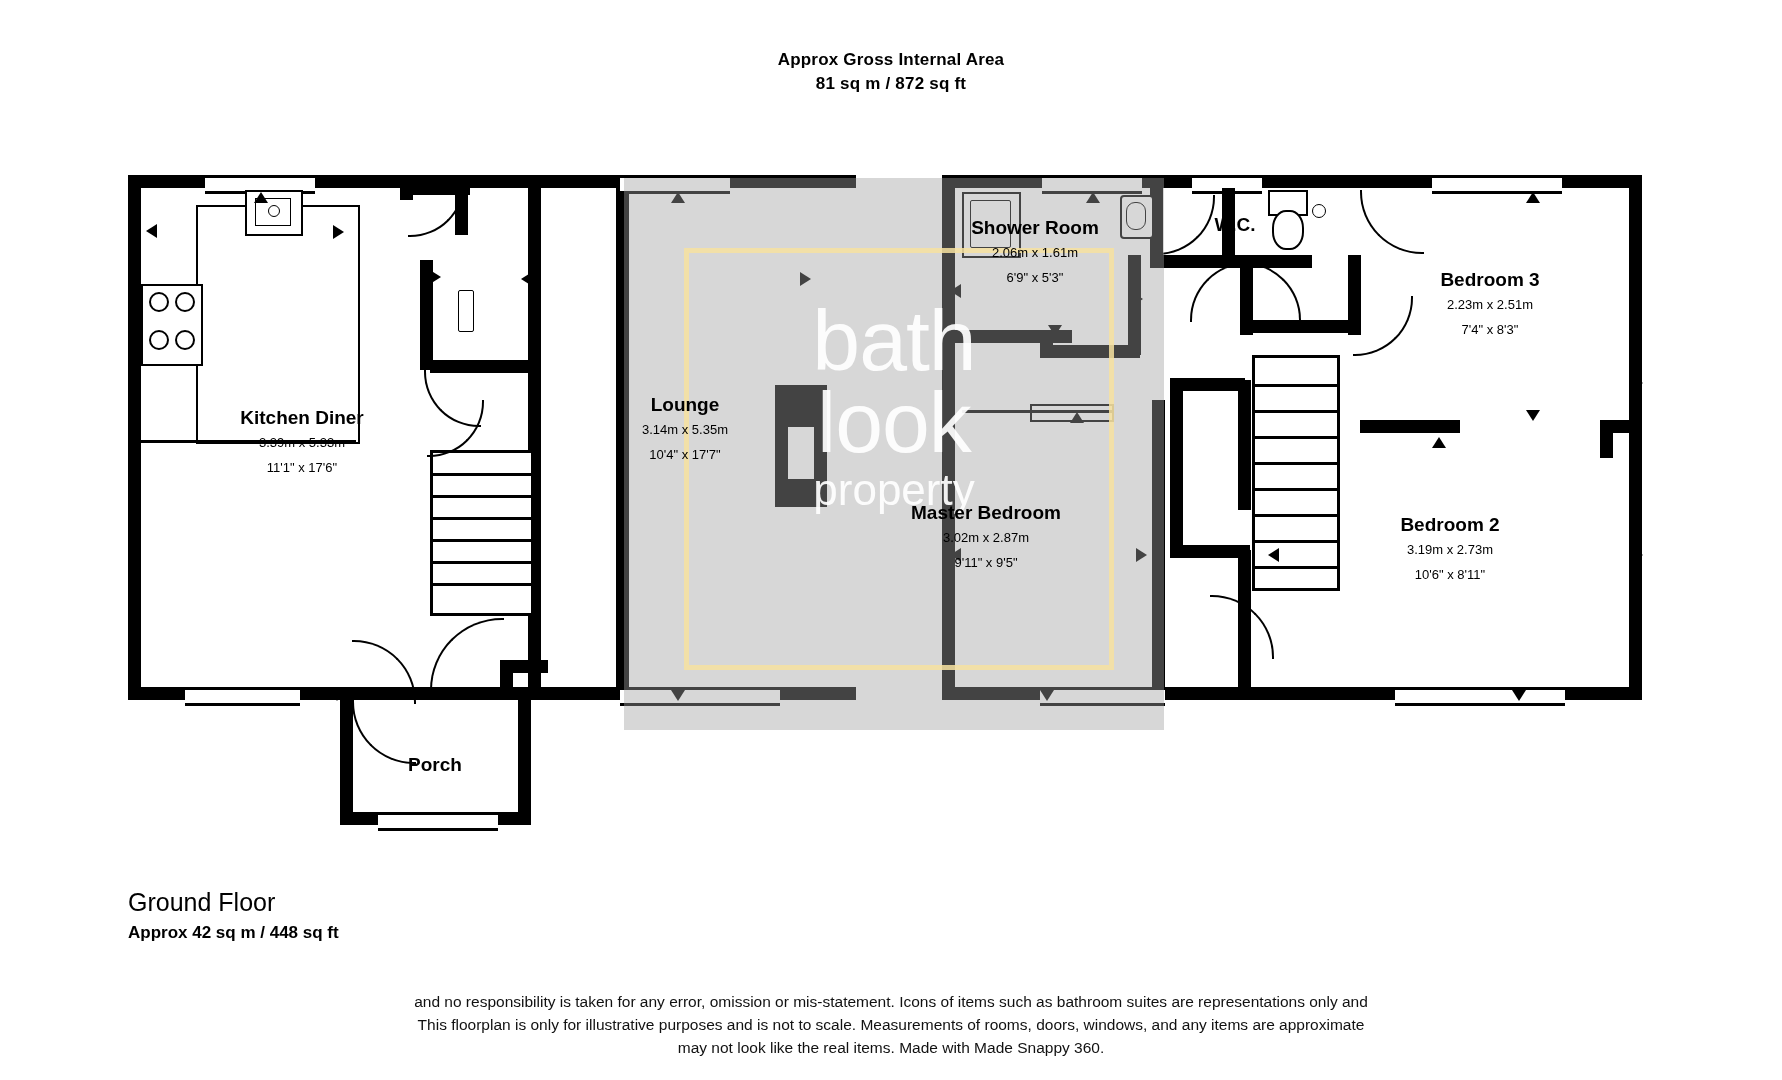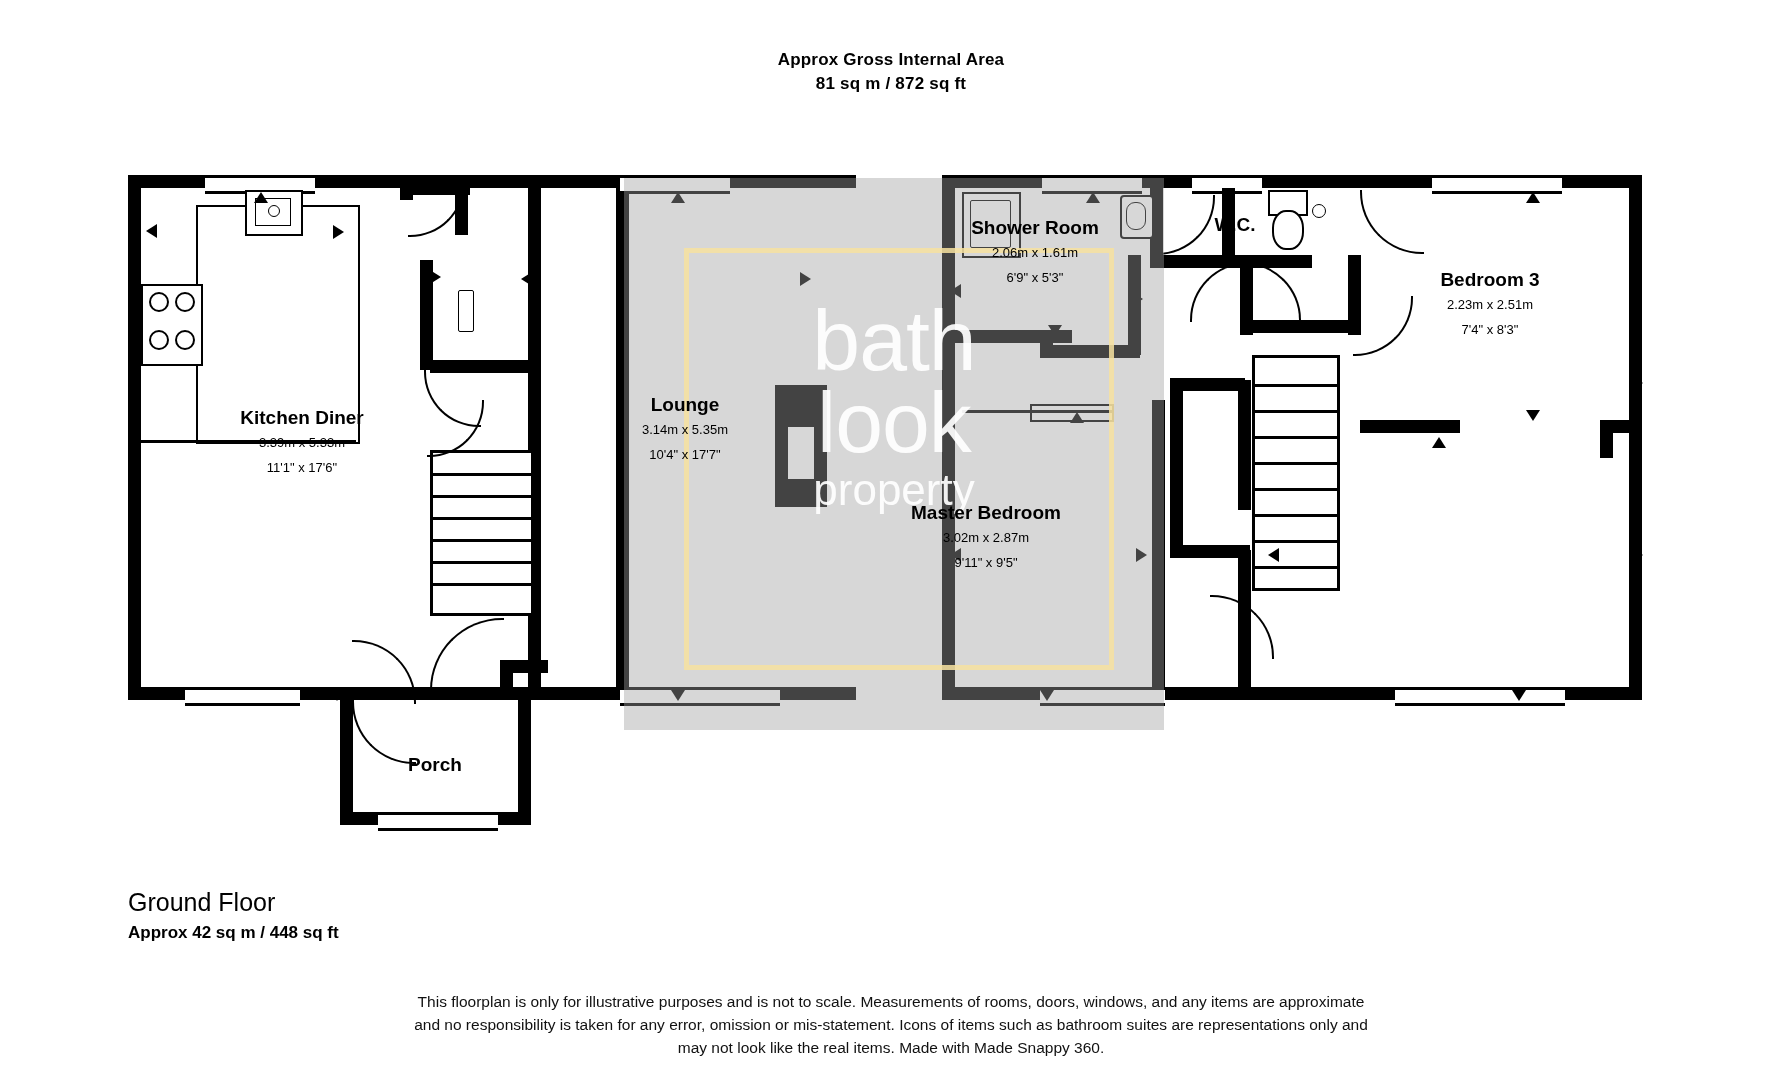--- a/index.html
+++ b/index.html
@@ -341,32 +341,37 @@
   <div class="room-label" style="left:1180px; top:212px; width:110px;">
     <div class="nm">W.C.</div>
   </div>
 
   <div class="room-label" style="left:1340px; top:267px; width:300px;">
     <div class="nm">Bedroom 3</div>
     <div class="dm">2.23m x 2.51m</div>
     <div class="dm">7'4" x 8'3"</div>
   </div>
 
+  <div class="room-label" style="left:1300px; top:512px; width:300px;">
+    <div class="nm">Bedroom 2</div>
+    <div class="dm">3.19m x 2.73m</div>
+    <div class="dm">10'6" x 8'11"</div>
+  </div>
 
   <div class="room-label" style="left:836px; top:500px; width:300px;">
     <div class="nm">Master Bedroom</div>
     <div class="dm">3.02m x 2.87m</div>
     <div class="dm">9'11" x 9'5"</div>
   </div>
 
 
   <div class="plain-label" style="left:128px; top:888px;">
     <div class="floor-title">Ground Floor</div>
     <div class="floor-sub">Approx 42 sq m / 448 sq ft</div>
   </div>
 
   <div id="disclaimer" class="abs">
+    <div>and no responsibility is taken for any error, omission or mis-statement. Icons of items such as bathroom suites are representations only and</div>
     <div>This floorplan is only for illustrative purposes and is not to scale. Measurements of rooms, doors, windows, and any items are approximate</div>
-    <div>and no responsibility is taken for any error, omission or mis-statement. Icons of items such as bathroom suites are representations only and</div>
     <div>may not look like the real items. Made with Made Snappy 360.</div>
   </div>
 
 </div>
 
 </body></html>

